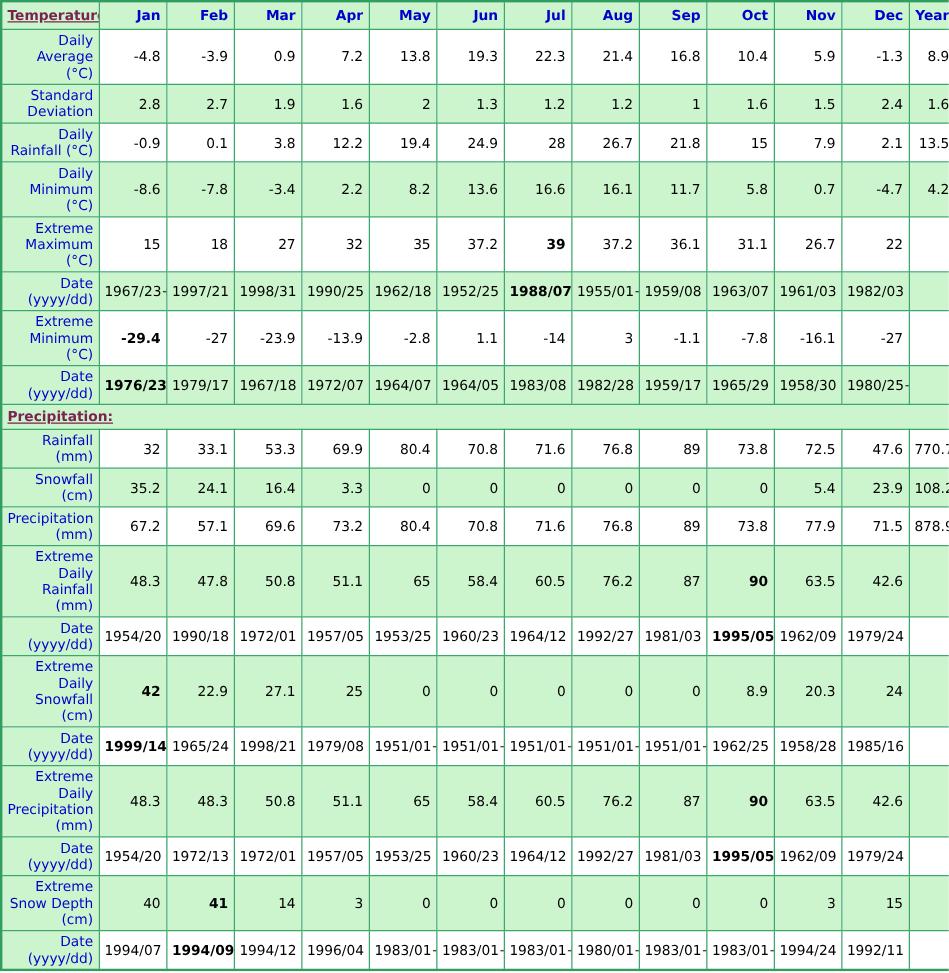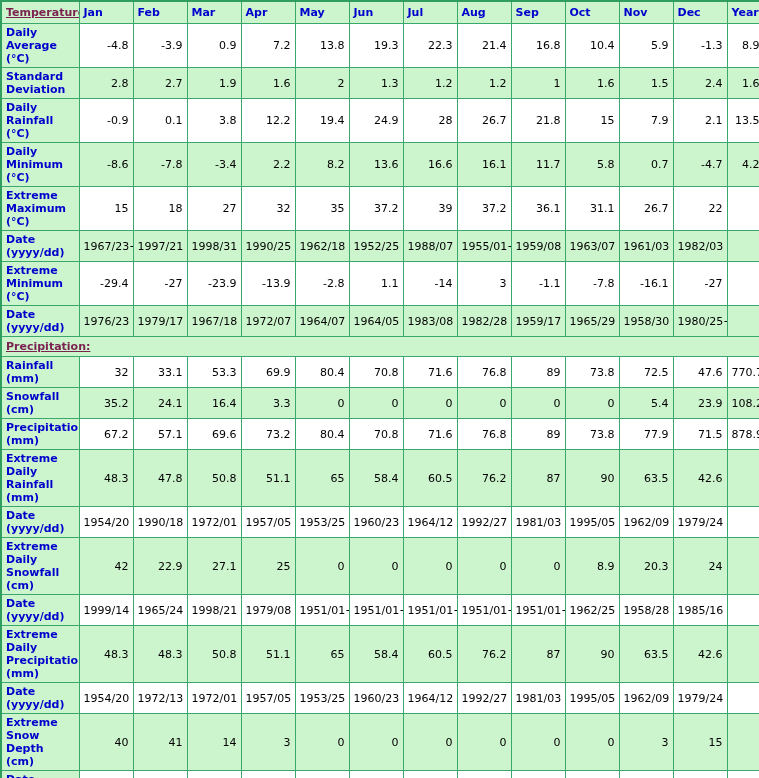--- a/index.html
+++ b/index.html
@@ -27,21 +27,21 @@
     padding: 2px 4px;
     vertical-align: middle;
     line-height: 13px;
     overflow: hidden;
     white-space: normal;
   }
 
   
   tr.hdr-row td {
     background: #cdf5cd;
-    text-align: left;
+    text-align: right;
     font-weight: bold;
     color: #0000cc;
     height: 17px;
     padding-top: 1px;
     padding-bottom: 1px;
   }
   tr.hdr-row td.section-label {
     text-align: left;
     color: #7b2250;
     text-decoration: underline;
@@ -57,33 +57,33 @@
     text-decoration: underline;
     height: 15px;
     padding-top: 1px;
     padding-bottom: 1px;
   }
 
   
   tr.data-row td.row-label {
     background: #cdf5cd;
     color: #0000cc;
-    font-weight: bold;
-    text-align: left;
+    font-weight: normal;
+    text-align: right;
     padding-left: 3px;
   }
   tr.data-row td.val {
     text-align: right;
     color: #000000;
     padding-right: 4px;
   }
   tr.data-row.shade td.val { background: #cdf5cd; }
   tr.data-row.plain td.val { background: #ffffff; }
 
-  td.val.bold { font-weight: normal; }
+  td.val.bold { font-weight: bold; }
 </style>
 </head>
 <body>
 
 <table id="climate-table">
   <colgroup>
     <col class="c-label">
       <col class="c-month">
       <col class="c-month">
       <col class="c-month">

